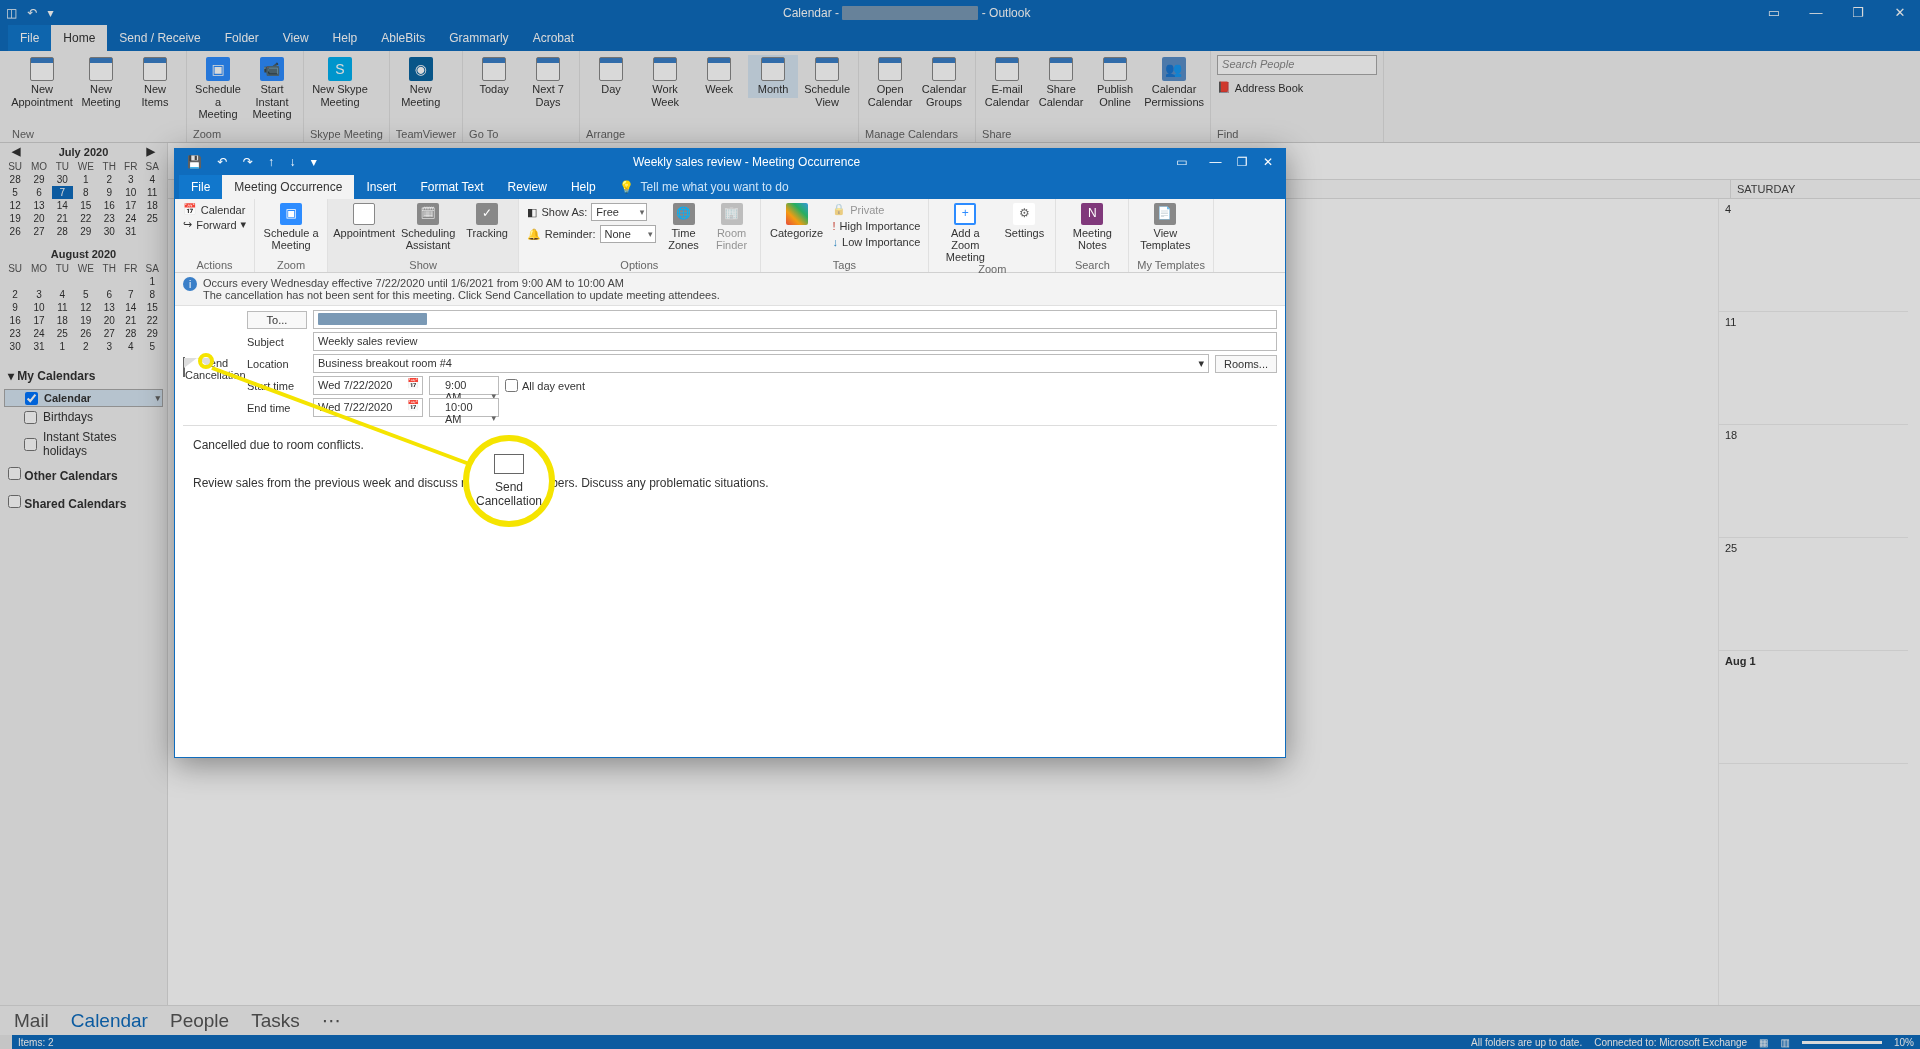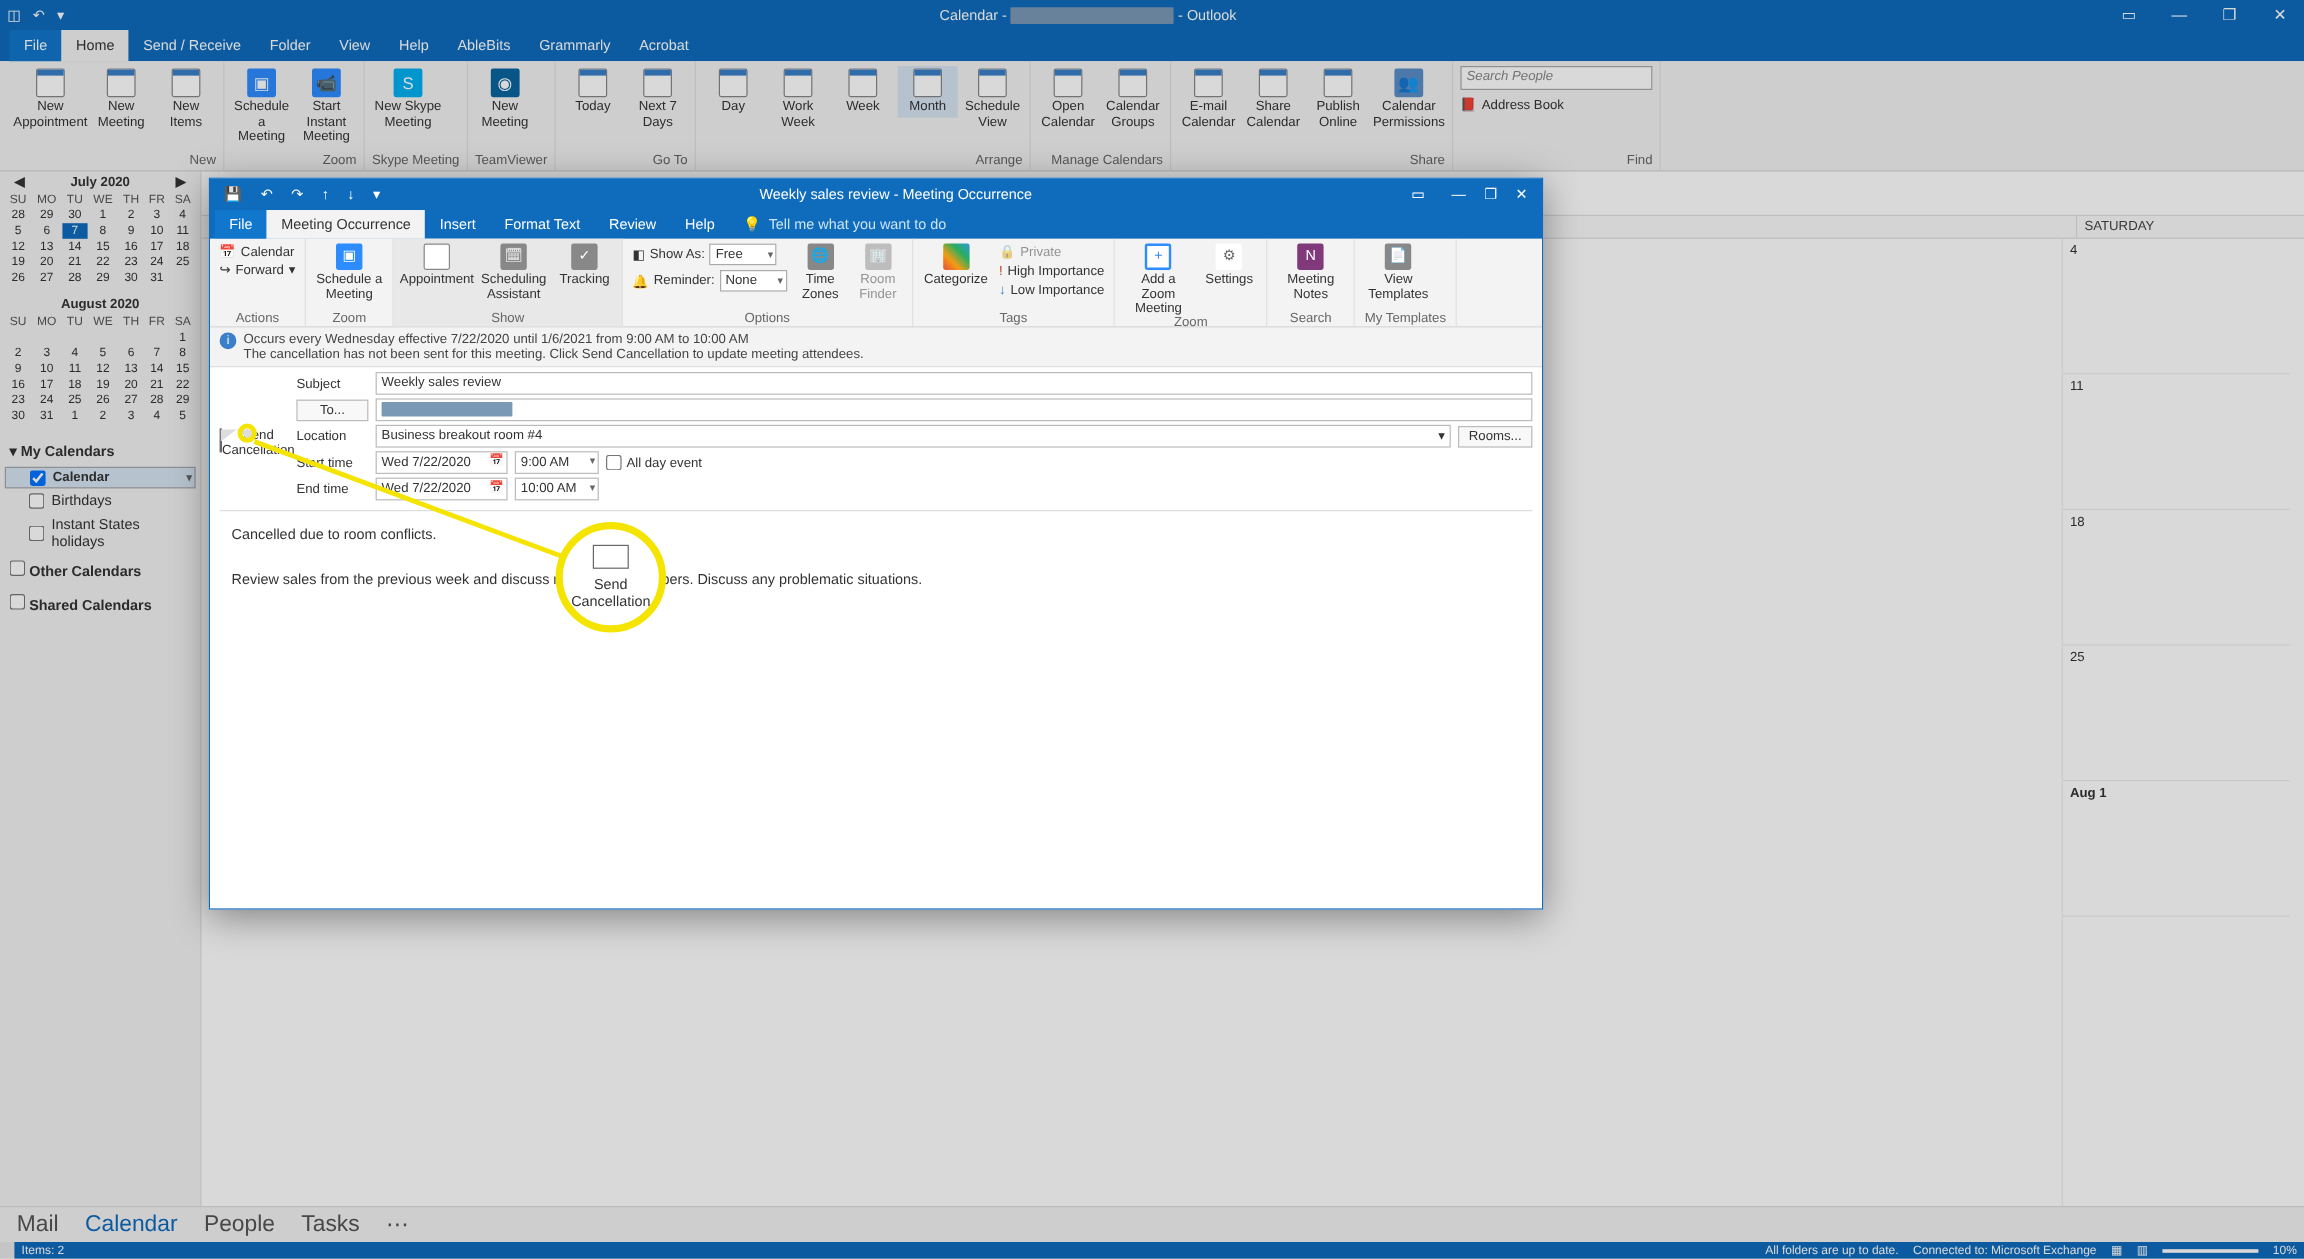--- a/index.html
+++ b/index.html
@@ -16,21 +16,21 @@
 
 .tabs { height: 26px; background: #0f6cbd; display: flex; align-items: flex-end; padding-left: 8px; color: #fff; font-size: 12px; }
 .tabs .tab { padding: 6px 12px; cursor: default; }
 .tabs .tab.active { background: #f3f3f3; color: #333; }
 .tabs .tab.file { background: #1177cc; }
 
 
 .ribbon { height: 92px; background: #f3f3f3; border-bottom: 1px solid #d0d0d0; display: flex; align-items: stretch; padding-left: 6px; }
 .rgroup { display: flex; flex-direction: column; justify-content: space-between; border-right: 1px solid #e0e0e0; padding: 4px 6px 2px 6px; }
 .rgroup .btns { display: flex; gap: 4px; align-items: flex-start; }
-.rgroup .lbl { text-align: right; font-size: 11px; color: #666; padding-top: 2px; }
+.rgroup .lbl { text-align: left; font-size: 11px; color: #666; padding-top: 2px; }
 .rbtn { display: flex; flex-direction: column; align-items: center; width: 50px; font-size: 11px; text-align: center; line-height: 1.15; cursor: default; padding: 2px; }
 .rbtn.wide { width: 60px; }
 .rbtn .ic { width: 24px; height: 24px; margin-bottom: 2px; background: #5a8fc8; border-radius: 2px; display: flex; align-items: center; justify-content: center; font-size: 14px; color: #fff; }
 .rbtn .ic.cal { background: #fff; border: 1px solid #888; position: relative; }
 .rbtn .ic.cal::before { content:""; position:absolute; top:0; left:0; right:0; height:5px; background:#3a7fc8; }
 .rgroup.find .search { width: 160px; height: 20px; border: 1px solid #aaa; background: #fff; padding: 2px 4px; font-size: 11px; color: #888; font-style: italic; }
 .rgroup.find .ab { display: flex; align-items: center; gap: 4px; font-size: 11px; margin-top: 4px; }
 
 
 .left { position: absolute; left: 0; top: 143px; bottom: 36px; width: 168px; background: #f3f3f3; border-right: 1px solid #ddd; padding: 0 4px; font-size: 11px; }
@@ -87,21 +87,21 @@
 .sendcol { width: 56px; display:flex; flex-direction:row; align-items:center; font-size:11px; text-align:center; padding-top:10px; }
 .sendcol .env { width:28px; height:20px; border:1px solid #666; margin-bottom:4px; position:relative; background:#fff; }
 .sendcol .env::before { content:""; position:absolute; left:0; right:0; top:0; border-bottom:10px solid transparent; border-left:13px solid #ddd; border-right:13px solid #ddd; }
 .fields { flex: 1; display: flex; flex-direction: column; gap: 3px; }
 .frow { display: flex; align-items: center; gap: 6px; }
 .frow .flbl { width: 60px; font-size: 11px; text-align: left; }
 .frow .flbl.btn { border: 1px solid #bbb; background: #f8f8f8; padding: 2px 4px; text-align: center; }
 .frow .finp { flex: 1; border: 1px solid #bbb; height: 19px; padding: 2px 4px; font-size: 11px; background: #fff; }
 .frow .fdate { width: 110px; border: 1px solid #bbb; height: 19px; padding: 2px 4px; font-size: 11px; background: #fff; position: relative; }
 .frow .fdate::after { content:"📅"; position:absolute; right:2px; top:1px; font-size:10px; }
-.frow .ftime { width: 70px; border: 1px solid #bbb; height: 19px; padding: 2px 4px; font-size: 11px; background: #fff; position:relative;}
+.frow .ftime { width: 70px; border: 1px solid #bbb; height: 19px; padding: 2px 15px; font-size: 11px; background: #fff; position:relative;}
 .frow .ftime::after { content:"▾"; position:absolute; right:2px; font-size:9px; color:#666;}
 .roomsbtn { border:1px solid #bbb; background:#f8f8f8; padding:2px 8px; font-size:11px; }
 
 .bodytxt { flex: 1; border-top: 1px solid #ddd; margin: 4px 8px 8px 8px; padding: 10px; font-size: 12px; line-height: 1.6; position: relative; }
 .circle-big { position: absolute; left: 463px; top: 435px; width: 92px; height: 92px; border: 6px solid #f5e400; border-radius: 50%; background: #fff; z-index: 30; display:flex; flex-direction:column; align-items:center; justify-content:center; font-size:12px; text-align:center; line-height:1.2; }
 .circle-big .env2 { width:30px; height:20px; border:1px solid #666; margin-bottom:6px; background:#fff; position:relative;}
 .circle-sm { position: absolute; left: 198px; top: 353px; width: 16px; height: 16px; border: 4px solid #f5e400; border-radius: 50%; z-index: 30; }
 .line-call { position: absolute; z-index: 29; }
 
 .redact { background: #7a99b5; color: transparent; border-radius: 1px; }
@@ -645,26 +645,26 @@
     </div>
   </div>
 
   <div class="form">
     <div class="sendcol">
       <div class="env"></div>
       <span>Send Cancellation</span>
     </div>
     <div class="fields">
       <div class="frow">
+        <div class="flbl btn">To...</div>
+        <div class="finp"><span class="redact">██████████████</span></div>
+      </div>
+      <div class="frow">
         <div class="flbl">Subject</div>
         <div class="finp">Weekly sales review</div>
-      </div>
-      <div class="frow">
-        <div class="flbl btn">To...</div>
-        <div class="finp"><span class="redact">██████████████</span></div>
       </div>
       <div class="frow">
         <div class="flbl">Location</div>
         <div class="finp" style="position:relative"><span>Business breakout room #4</span><span style="position:absolute;right:4px;">▾</span></div>
         <div class="roomsbtn">Rooms...</div>
       </div>
       <div class="frow">
         <div class="flbl">Start time</div>
         <div class="fdate">Wed 7/22/2020</div>
         <div class="ftime">9:00 AM</div>

